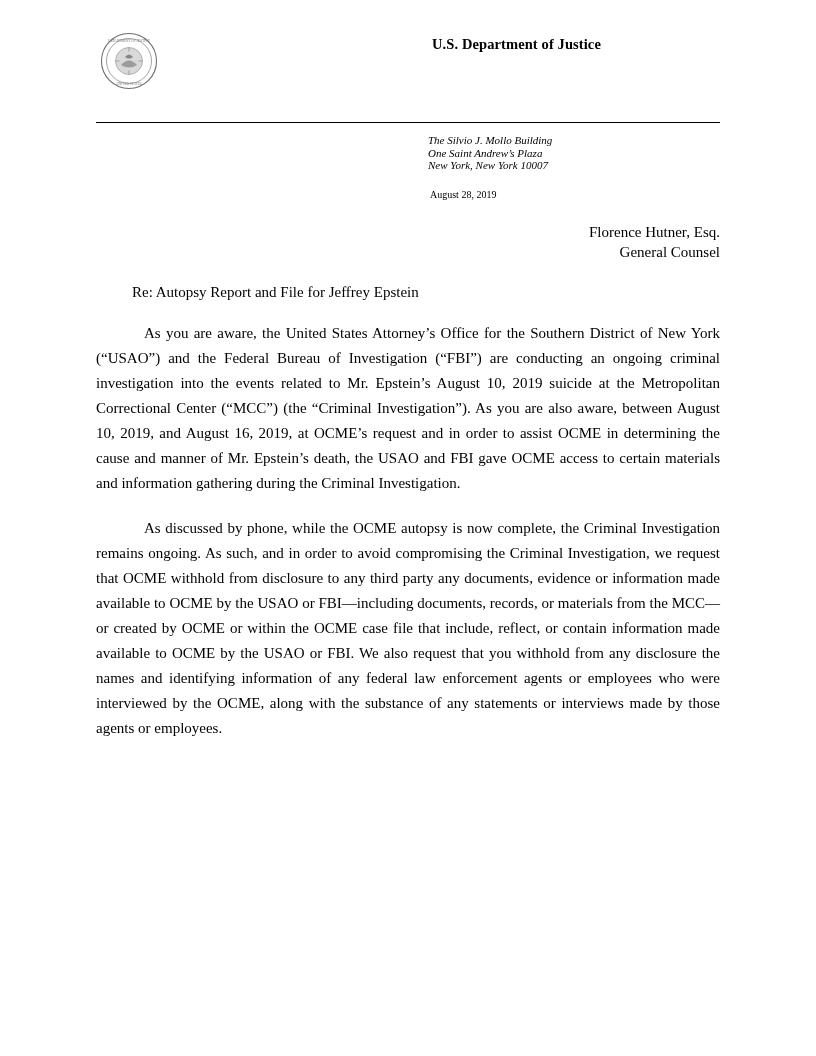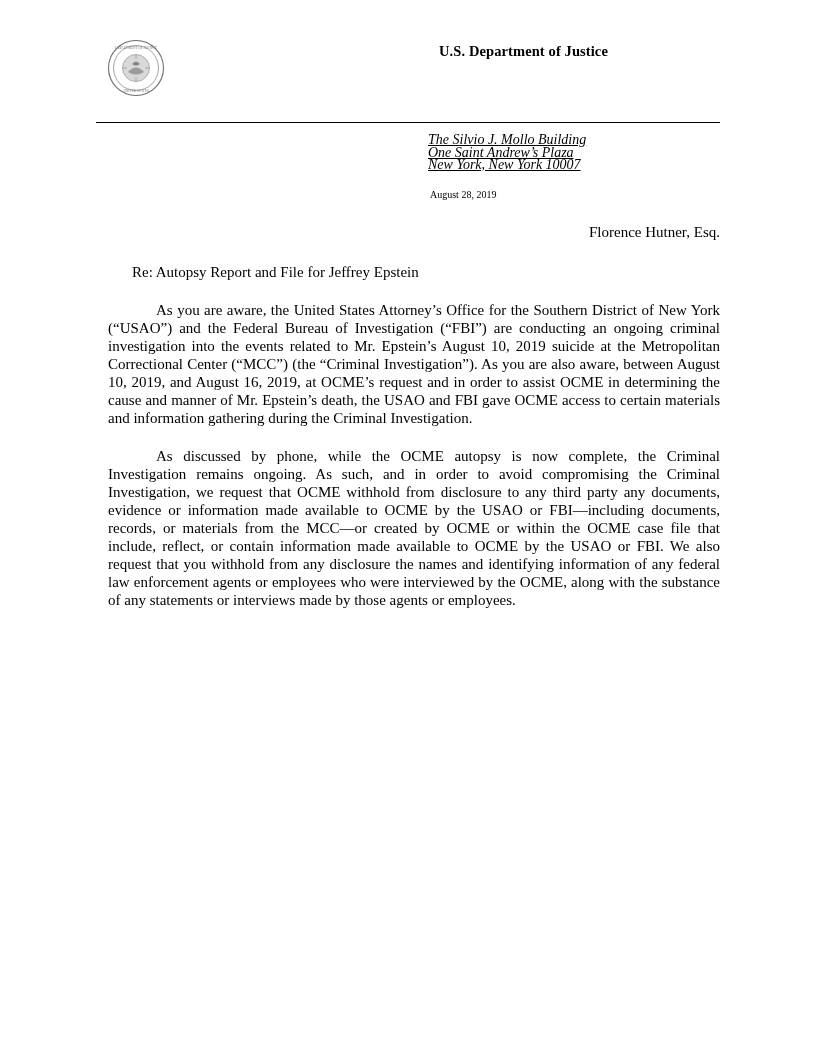--- a/index.html
+++ b/index.html
@@ -13,21 +13,21 @@
     font-family: "Liberation Serif", serif;
     color: #000000;
     position: relative;
     overflow: hidden;
   }
   .page {
     position: relative;
     width: 816px;
     height: 1056px;
     box-sizing: border-box;
-    padding: 11px;
+    padding: 4px;
   }
 
   
   .letterhead {
     position: relative;
     padding-top: 28px;
     height: 100px;
   }
   .seal {
     position: absolute;
@@ -65,24 +65,23 @@
     height: 0;
     border-top: 1.2px solid #000;
   }
 
   .address-block {
     position: absolute;
     left: 428px;
     top: 134px;
     font-family: "Liberation Serif", serif;
     font-style: italic;
-    font-size: 14px;
+    font-size: 11px;
     line-height: 12.5px;
     color: #000;
-    text-decoration: underline;
   }
 
   .date-line {
     position: absolute;
     left: 430px;
     top: 189px;
     font-size: 10px;
   }
 
   
@@ -107,24 +106,24 @@
     margin-top: 22px;
     margin-left: 36px;
     font-size: 15px;
   }
   .salutation {
     margin-top: 22px;
     font-size: 15px;
   }
   p.body-par {
     font-size: 15px;
-    line-height: 18px;
+    line-height: 25px;
     text-align: justify;
     text-indent: 48px;
-    margin: 20px 0 0 12px;
+    margin: 20px 0 0 0;
   }
 </style>
 </head>
 <body>
 
 <div class="page">
 
   <div class="letterhead">
 
     <div class="seal">
@@ -157,20 +156,21 @@
     <div>One Saint Andrew’s Plaza</div>
     <div>New York, New York 10007</div>
   </div>
 
   <div class="date-line">August 28, 2019</div>
 
   <div class="content">
 
     <div class="recipient">
       <div>Florence Hutner, Esq.</div>
+      <div>General Counsel</div>
     </div>
 
     <div class="re-line">Re: Autopsy Report and File for Jeffrey Epstein</div>
 
 
     <p class="body-par">As you are aware, the United States Attorney’s Office for the Southern District of New York (“USAO”) and the Federal Bureau of Investigation (“FBI”) are conducting an ongoing criminal investigation into the events related to Mr. Epstein’s August 10, 2019 suicide at the Metropolitan Correctional Center (“MCC”) (the “Criminal Investigation”).  As you are also aware, between August 10, 2019, and August 16, 2019, at OCME’s request and in order to assist OCME in determining the cause and manner of Mr. Epstein’s death, the USAO and FBI gave OCME access to certain materials and information gathering during the Criminal Investigation.</p>
     <p class="body-par">As discussed by phone, while the OCME autopsy is now complete, the Criminal Investigation remains ongoing.  As such, and in order to avoid compromising the Criminal Investigation, we request that OCME withhold from disclosure to any third party any documents, evidence or information made available to OCME by the USAO or FBI—including documents, records, or materials from the MCC—or created by OCME or within the OCME case file that include, reflect, or contain information made available to OCME by the USAO or FBI.  We also request that you withhold from any disclosure the names and identifying information of any federal law enforcement agents or employees who were interviewed by the OCME, along with the substance of any statements or interviews made by those agents or employees.</p>
 
   </div>
 </div>

